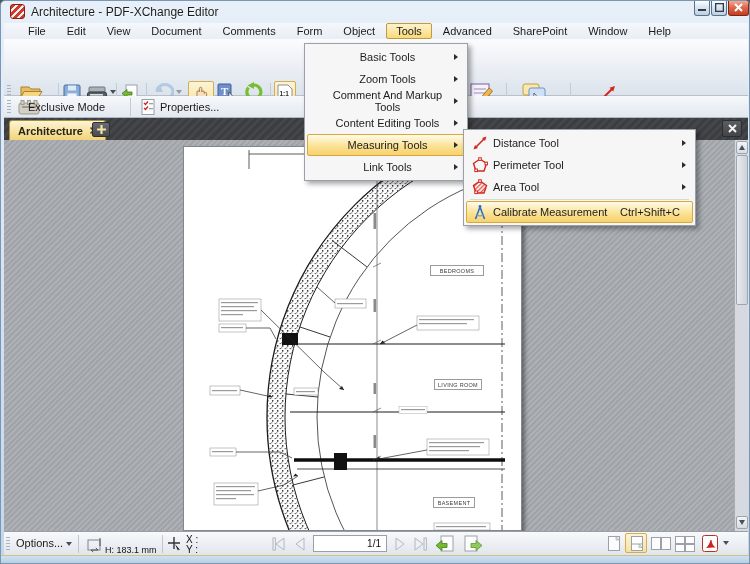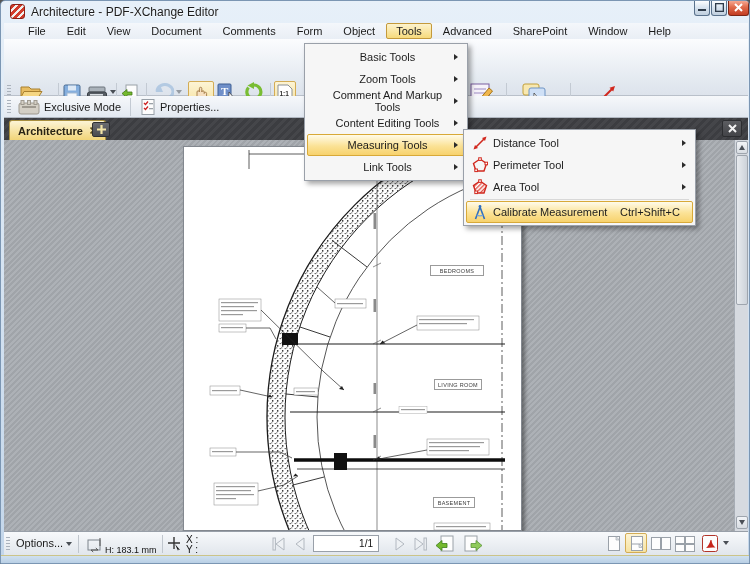--- a/index.html
+++ b/index.html
@@ -57,21 +57,21 @@
           border:1px solid #9ea5ae;border-radius:2px;display:flex;align-items:center;justify-content:center;}
   .scrthumb{position:absolute;left:1px;top:15px;width:12px;height:150px;background:linear-gradient(90deg,#e8ebef,#ccd2d9);
           border:1px solid #9ea5ae;border-radius:2px;}
   .tri-up{width:0;height:0;border-left:3.5px solid transparent;border-right:3.5px solid transparent;border-bottom:5px solid #4b5058;}
   .tri-down{width:0;height:0;border-left:3.5px solid transparent;border-right:3.5px solid transparent;border-top:5px solid #4b5058;}
   
   .statusbar{position:absolute;left:3px;top:530px;width:744px;height:24px;
              background:linear-gradient(#f7f9fb,#e1e6ec);border-top:1px solid #989fa8;font-size:11px;color:#1a1a1a;}
   .ssep{position:absolute;top:3px;width:1px;height:18px;background:#c0c6cd;}
   .readout{position:absolute;font-size:9px;color:#111;line-height:10px;}
-  .pagebox{position:absolute;left:309px;top:3px;width:66px;height:17px;background:#fff;border:1px solid #99a0a9;
+  .pagebox{position:absolute;left:309px;top:3px;width:74px;height:17px;background:#fff;border:1px solid #99a0a9;
            font-size:10px;text-align:right;padding:2px 5px 0 0;color:#111;}
   .frame-bottom{position:absolute;left:0;top:554px;width:750px;height:10px;
            background:linear-gradient(#cfe0f0,#b3cbe2);border-top:1px solid #cbc489;}
   
   .menu{position:absolute;background:#f6f6f6;border:1px solid #9aa0a9;box-shadow:3px 3px 5px rgba(0,0,0,.35);
         font-size:11px;color:#1c1c1c;padding:2px;z-index:60;}
   .menu-item{position:relative;height:22px;display:flex;align-items:center;border:1px solid transparent;border-radius:2px;}
   .menu-item .lbl{flex:1;}
   .menu-item.hl{background:linear-gradient(#fffbe9,#fbe296 55%,#f7d26d);border-color:#d8a938;}
   .sub-arrow{width:0;height:0;border-top:3.5px solid transparent;border-bottom:3.5px solid transparent;border-left:4.5px solid #2b2b2b;margin-right:6px;}
@@ -283,21 +283,21 @@
     <div class="grip" style="left:3px;top:4px;"></div>
     <div class="tbtn" style="left:14px;top:3px;">
       <svg width="22" height="16" style="opacity:.8">
         <rect x="1" y="4" width="20" height="11" rx="2" fill="#cfc8ba" stroke="#8b8476"></rect>
         <rect x="3" y="1.5" width="3" height="4" fill="#cfc8ba" stroke="#8b8476"></rect>
         <rect x="9.5" y="1.5" width="3" height="4" fill="#cfc8ba" stroke="#8b8476"></rect>
         <rect x="16" y="1.5" width="3" height="4" fill="#cfc8ba" stroke="#8b8476"></rect>
         <rect x="4" y="7" width="14" height="2" fill="#8b8476"></rect>
       </svg>
     </div>
-    <div class="tool-label" style="left:40px;top:5px;text-align:right;">Exclusive Mode</div>
+    <div class="tool-label" style="left:24px;top:5px;text-align:right;">Exclusive Mode</div>
     <div class="tsep" style="left:126px;top:2px;height:18px;"></div>
     <div class="tbtn" style="left:136px;top:2px;">
       <svg width="16" height="18">
         <rect x="2" y="1.5" width="12" height="15" fill="#fdfdfd" stroke="#98a0a8"></rect>
         <path d="M4 5 l1.5 1.5 L8 3.5" fill="none" stroke="#cc2222" stroke-width="1.3"></path>
         <rect x="9" y="5" width="4" height="1.3" fill="#9aa1a8"></rect>
         <path d="M4 10 l1.5 1.5 L8 8.5" fill="none" stroke="#cc2222" stroke-width="1.3"></path>
         <rect x="9" y="10" width="4" height="1.3" fill="#9aa1a8"></rect>
       </svg>
     </div>

